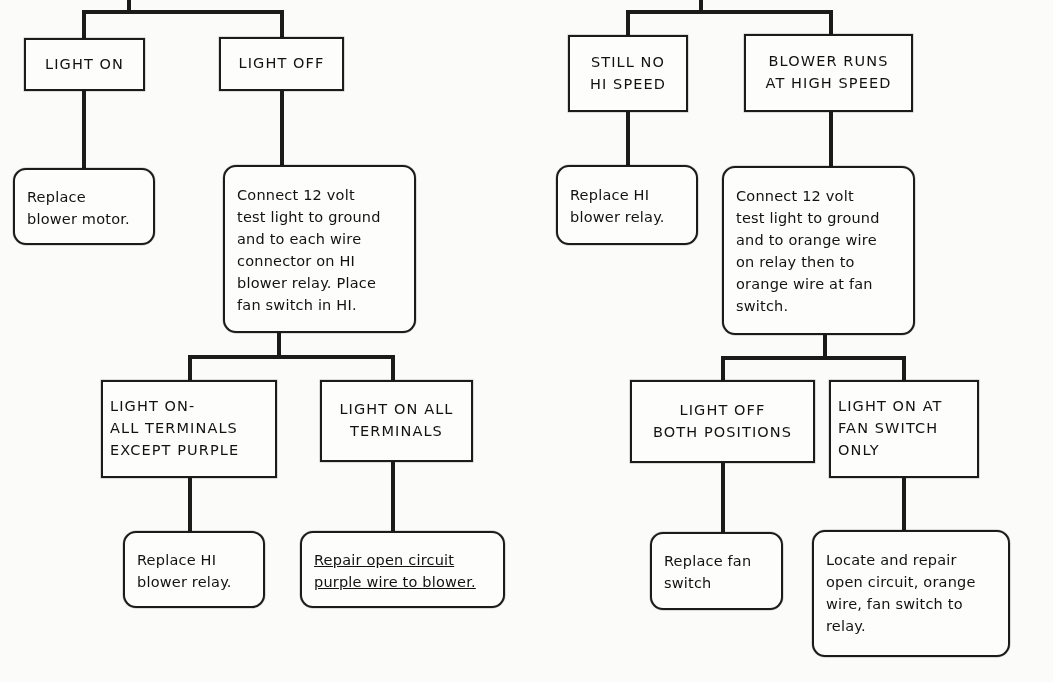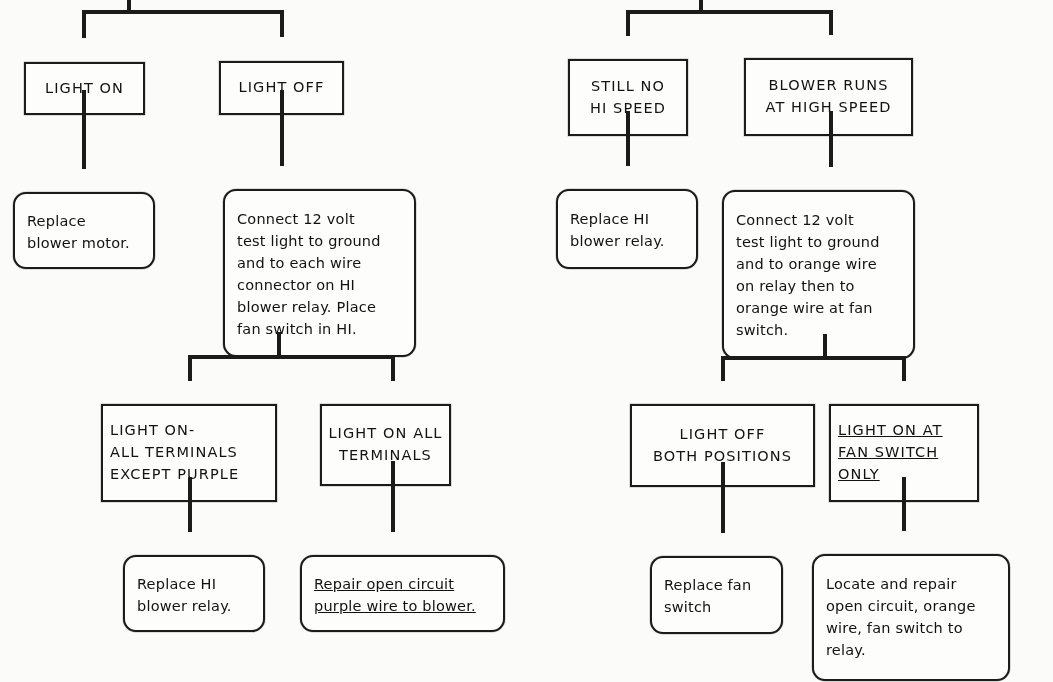--- a/index.html
+++ b/index.html
@@ -42,21 +42,21 @@
     padding-right:8px;
   }
   .action.top{align-items:flex-start;padding-top:11px;border-radius:13px;}
   .edge{
     position:absolute;
     background:#1b1b1b;
   }
   .edge.v{width:4px;}
   .edge.h{height:4px;}
   
-  .node{box-shadow:0 0 0 0.5px rgba(0,0,0,0.25);margin-top:24px;}
+  .node{box-shadow:0 0 0 0.5px rgba(0,0,0,0.25);}
 </style>
 </head>
 <body>
 
 <div id="canvas">
 
   <div class="edge v" style="left:127px;top:0px;height:13px;"></div>
 
   <div class="edge h" style="left:82px;top:10px;width:202px;"></div>
   <div class="edge v" style="left:82px;top:10px;height:28px;"></div>
@@ -81,21 +81,21 @@
 
   <div class="edge v" style="left:277px;top:332px;height:26px;"></div>
   <div class="edge h" style="left:188px;top:355px;width:207px;"></div>
   <div class="edge v" style="left:188px;top:355px;height:26px;"></div>
   <div class="edge v" style="left:391px;top:355px;height:26px;"></div>
 
   <div class="node state left" style="left:101px;top:380px;width:176px;height:98px;">LIGHT ON-
 ALL TERMINALS
 EXCEPT PURPLE</div>
 
-  <div class="node state center" style="left:320px;top:380px;width:131px;height:82px;">LIGHT ON ALL
+  <div class="node state center" style="left:320px;top:380px;width:153px;height:82px;">LIGHT ON ALL
 TERMINALS</div>
 
   <div class="edge v" style="left:188px;top:477px;height:55px;"></div>
   <div class="edge v" style="left:391px;top:461px;height:71px;"></div>
 
   <div class="node action top" style="left:123px;top:531px;width:142px;height:77px;padding-top:16px;">Replace HI
 blower relay.</div>
 
   <div class="node action top" style="left:300px;top:531px;width:205px;height:77px;padding-top:16px;text-decoration:underline;">Repair open circuit
 purple wire to blower.</div>
@@ -125,21 +125,21 @@
 switch.</div>
 
   <div class="edge v" style="left:823px;top:334px;height:25px;"></div>
   <div class="edge h" style="left:721px;top:356px;width:185px;"></div>
   <div class="edge v" style="left:721px;top:356px;height:25px;"></div>
   <div class="edge v" style="left:902px;top:356px;height:25px;"></div>
 
   <div class="node state center" style="left:630px;top:380px;width:185px;height:83px;">LIGHT OFF
 BOTH POSITIONS</div>
 
-  <div class="node state left" style="left:829px;top:380px;width:150px;height:98px;text-decoration:underline;">LIGHT ON AT
+  <div class="node state left" style="left:829px;top:380px;width:150px;height:98px;">LIGHT ON AT
 FAN SWITCH
 ONLY</div>
 
   <div class="edge v" style="left:721px;top:462px;height:71px;"></div>
   <div class="edge v" style="left:902px;top:477px;height:54px;"></div>
 
   <div class="node action top" style="left:650px;top:532px;width:133px;height:78px;padding-top:16px;">Replace fan
 switch</div>
 
   <div class="node action top" style="left:812px;top:530px;width:198px;height:127px;padding-top:17px;">Locate and repair

